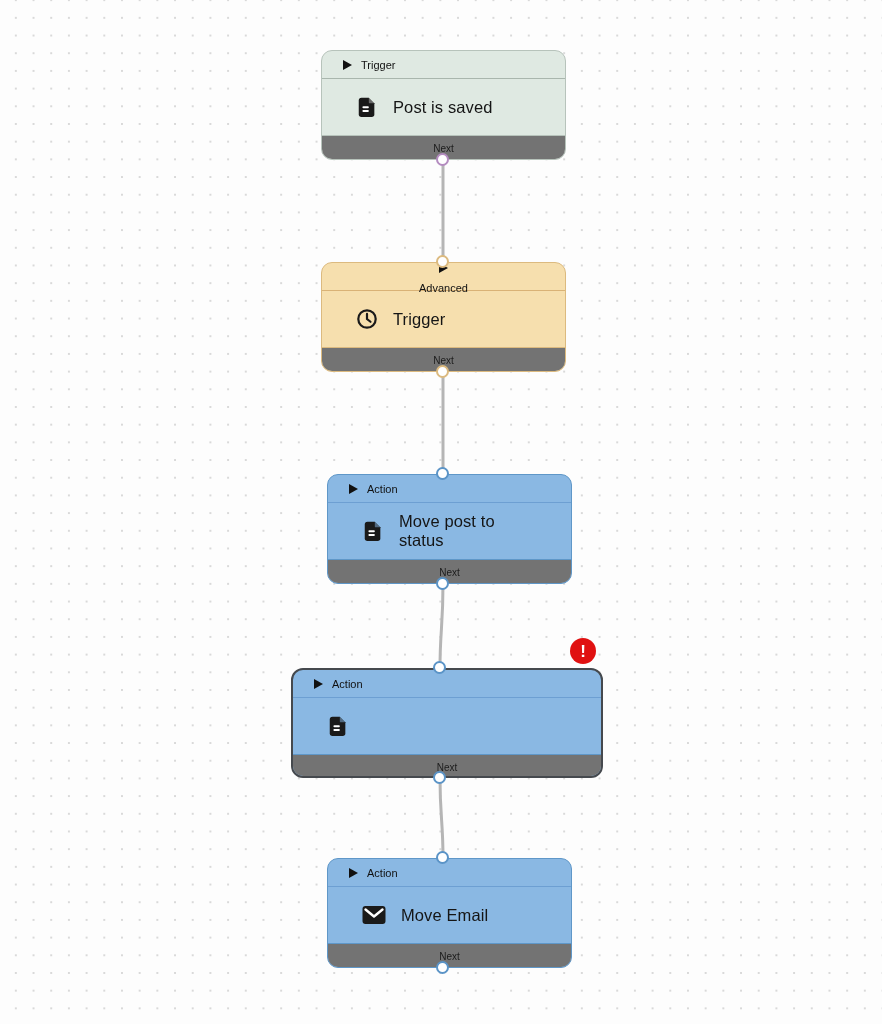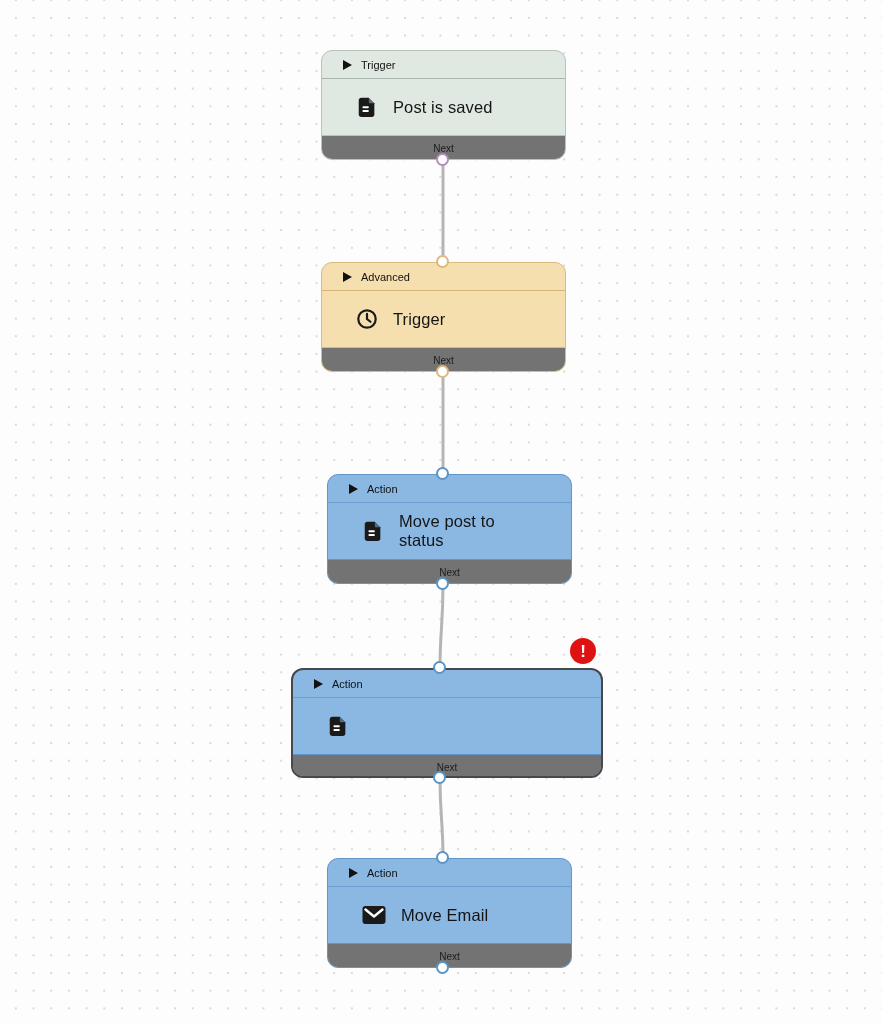--- a/index.html
+++ b/index.html
@@ -28,21 +28,21 @@
   .node-footer{
     height:26px; box-sizing:border-box; background:#737373; border-top:1px solid;
     display:flex; align-items:center; justify-content:center;
     font-size:10px; color:#1c1c1c;
   }
   
   .node--trigger{background:#dfe9e2; border-color:#b7c3bb;}
   .node--trigger .node-header{border-bottom-color:#a9b6ad;}
   .node--trigger .node-footer{border-top-color:#b7c3bb;}
   .node--advanced{background:#f6dfae; border-color:#dcba7f;}
-  .node--advanced .node-header{border-bottom-color:#d9b276;}
+  .node--advanced .node-header{border-bottom-color:#d9b276;flex-direction:column;}
   .node--advanced .node-footer{border-top-color:#dcba7f;}
   .node--action{background:#8ab8e3; border-color:#5f97c8;margin-left:6px;}
   .node--action .node-header{border-bottom-color:#6d9fd2;}
   .node--action .node-footer{border-top-color:#5f97c8;}
   .node--selected{border:2px solid #45494e; border-radius:12px;}
   .node--wide{width:312px;}
   .tri-icon{display:inline-flex; flex:0 0 auto;}
   .body-icon{display:inline-flex; flex:0 0 auto;}
   .port{
     position:absolute; width:13px; height:13px; box-sizing:border-box;

